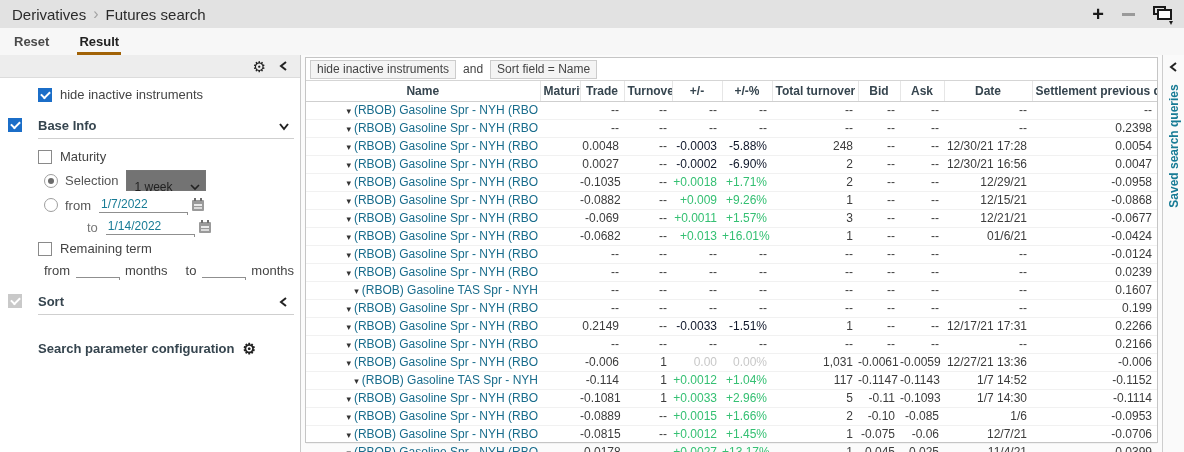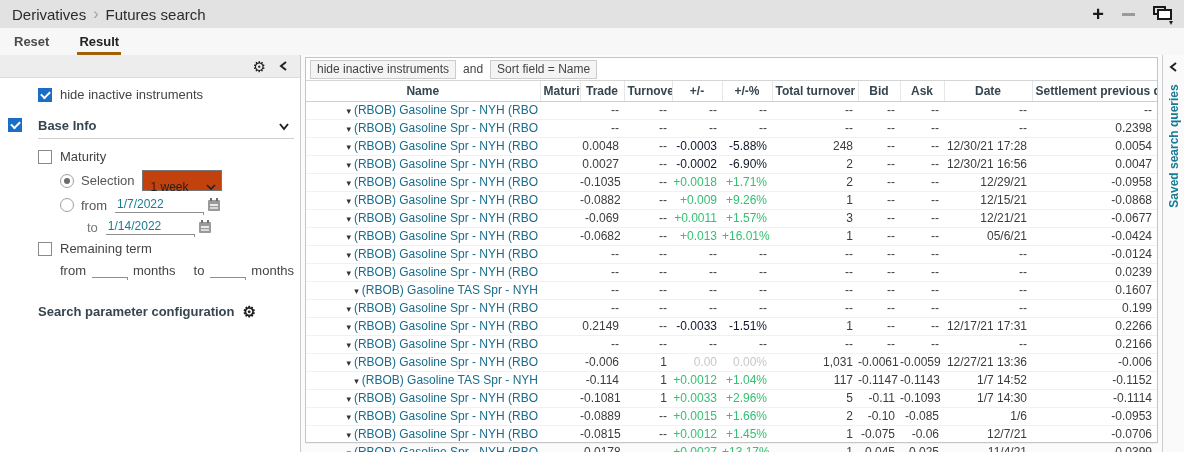--- a/index.html
+++ b/index.html
@@ -45,25 +45,25 @@
   .hideinactive { margin-left:30px; margin-bottom:14px; }
   .hideinactive .cb { margin-right:8px; }
   .section { position:relative; margin-bottom:10px; }
   .section .cb, .section-gap { position:absolute; left:0; top:2px; }
   .section-inner { margin-left:30px; display:flex; align-items:center; justify-content:space-between;
     border-bottom:1px solid #cfcfcf; padding:2px 4px 5px 0; }
   .section-label { font-weight:bold; color:#36454f; }
   .sub { margin-left:30px; }
   .subrow { display:flex; align-items:center; margin-bottom:6px; }
   .subrow .cb { margin-right:8px; }
-  .indent1 { margin-left:22px; }
+  .indent1 { margin-left:6px; }
   .indent2 { margin-left:42px; }
   .radio-lbl { margin:0 8px 0 7px; color:#555; }
   .selectbox { display:inline-flex; align-items:center; justify-content:space-between; width:80px; height:21px;
-    border:1px solid #767676; background:#c2410c; padding:12px 5px 0 7px; font-size:12px; color:#222; }
+    border:1px solid #767676; background:#737373; padding:12px 5px 0 7px; font-size:12px; color:#222; }
   .uinput { display:inline-block; position:relative; border-bottom:1px solid #8f8f8f; height:16px;
     font-size:12px; color:#177b95; padding:0 2px; }
   .uinput::after { content:""; position:absolute; right:-1px; bottom:-3px; height:3px; border-right:1px solid #8f8f8f; }
   .uinput.date { width:88px; }
   .uinput.months { width:50px; color:#444; }
   .cal { display:inline-block; width:12px; height:11px; background:#9a9a9a; border-radius:1px;
     position:relative; margin-left:5px; }
   .cal::before { content:""; position:absolute; left:2px; top:-2px; width:2px; height:3px; background:#6e6e6e; box-shadow:6px 0 0 #6e6e6e; }
   .cal::after { content:""; position:absolute; left:2px; top:4px; width:8px; height:2px; background:#fff; opacity:.8; box-shadow:0 3px 0 rgba(255,255,255,.8); }
   .mlabel { margin:0 10px 0 6px; color:#444; }
@@ -189,20 +189,31 @@
         <div class="subrow indent1" style="margin-bottom:14px;">
           <span>from</span>
           <span class="uinput months" style="margin-left:6px;"></span>
           <span class="mlabel">months</span>
           <span style="margin-left:8px;">to</span>
           <span class="uinput months" style="margin-left:6px;"></span>
           <span class="mlabel" style="margin-right:0;">months</span>
         </div>
       </div>
 
+      <div class="section">
+        <span class="cb gray"></span>
+        <div class="section-inner">
+          <span class="section-label">Sort</span>
+          <span class="chev">
+            <svg class="ch" width="12" height="12">
+                <polyline points="8,2 3,6 8,10" fill="none" stroke="#222" stroke-width="2"></polyline>
+              </svg>
+          </span>
+        </div>
+      </div>
 
       <div class="config">
         <span>Search parameter configuration</span>
         <span class="gear">⚙</span>
       </div>
     </div>
   </div>
 
   <div class="tablepanel">
     <div class="chipbar">
@@ -334,21 +345,21 @@
           <tr>
             <td class="c-name"><span class="tri">▾</span><span class="iname">(RBOB) Gasoline Spr - NYH (RBO</span></td>
             <td></td>
             <td>-0.0682</td>
             <td>--</td>
             <td class="pos">+0.013</td>
             <td class="pos">+16.01%</td>
             <td>1</td>
             <td>--</td>
             <td>--</td>
-            <td>05/6/21</td>
+            <td>01/6/21</td>
             <td>-0.0424</td>
           </tr>
           <tr>
             <td class="c-name"><span class="tri">▾</span><span class="iname">(RBOB) Gasoline Spr - NYH (RBO</span></td>
             <td></td>
             <td>--</td>
             <td>--</td>
             <td>--</td>
             <td>--</td>
             <td>--</td>

